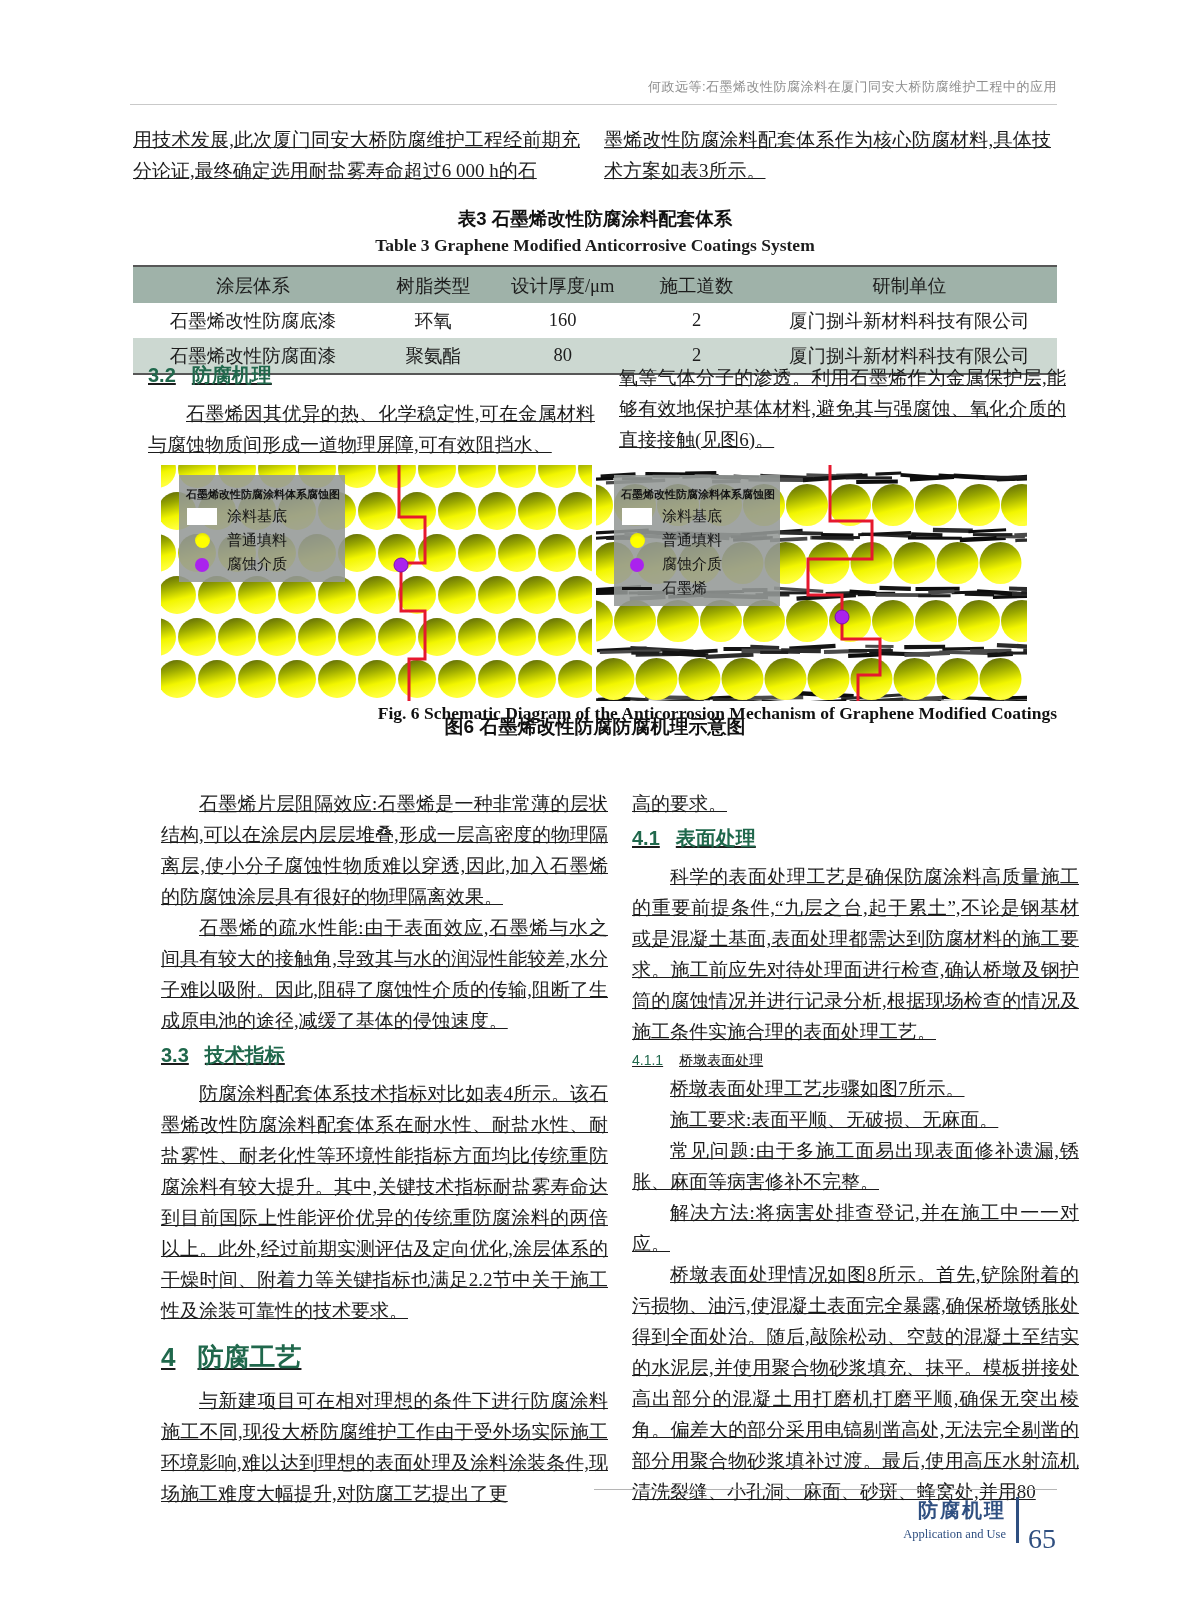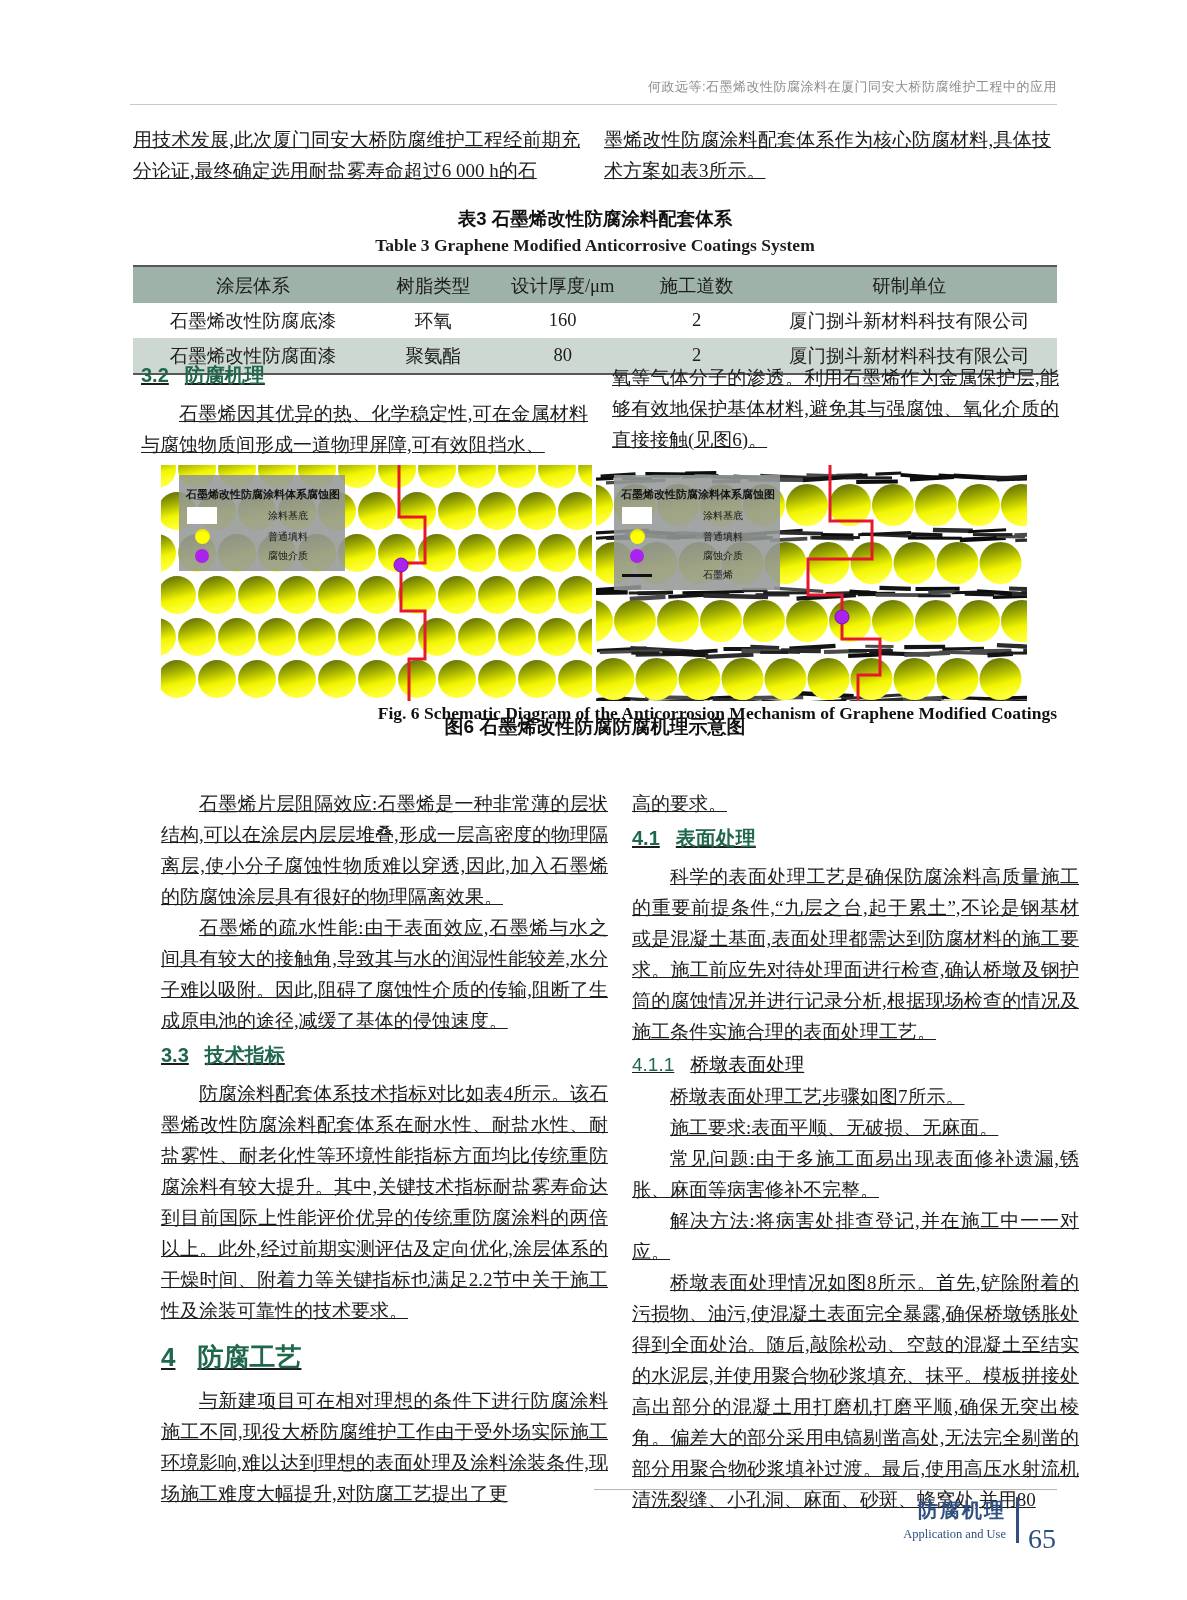--- a/index.html
+++ b/index.html
@@ -19,49 +19,49 @@
 
   .table-block{position:absolute;top:206px;left:133px;width:924px;text-align:center;}
   .tbl-title-cn{font-family:"Liberation Sans","DejaVu Sans",sans-serif;font-weight:bold;font-size:18.5px;color:#111;}
   .tbl-title-en{font-weight:bold;font-size:17.5px;margin-top:4px;}
   table{width:100%;border-collapse:collapse;margin-top:9px;font-size:18.5px;
         border-top:2px solid #575757;border-bottom:2px solid #575757;}
   th{background:#9fb2a9;font-weight:normal;height:34px;}
   td{height:33px;}
   tr.alt{background:#ccd8d1;}
 
-  .sec32-row{position:absolute;top:362px;left:141px;width:924px;}
+  .sec32-row{position:absolute;top:362px;left:148px;width:924px;}
   .h-green{margin:0 0 9px 0;font-family:"Liberation Sans","DejaVu Sans",sans-serif;
         font-weight:bold;font-size:20px;color:#20684c;}
   .h-green .hnum{margin-right:16px;}
 
   .figure{position:absolute;top:465px;left:161px;display:flex;gap:4px;}
   .panel{position:relative;width:431px;height:236px;background:#fff;overflow:hidden;}
   .legend{position:absolute;top:10px;left:18px;width:166px;background:rgba(148,153,150,0.88);
         padding:12px 7px 8px 7px;box-sizing:border-box;}
   .lg-title{font-size:11px;font-weight:bold;color:#151515;white-space:nowrap;}
-  .lg-item{display:flex;align-items:center;margin-top:5px;font-size:10px;color:#151515;gap:41px;}
+  .lg-item{display:flex;align-items:center;margin-top:5px;font-size:15px;color:#151515;}
   .sw{flex:0 0 32px;display:flex;align-items:center;justify-content:center;margin-right:9px;}
   .sw-base{width:30px;height:17px;background:#ffffff;}
   .sw-filler{width:15px;height:15px;border-radius:50%;
         background:radial-gradient(circle at 50% 68%, #ffff00 50%, #cfd000 100%);}
   .sw-medium{width:14px;height:14px;border-radius:50%;background:#aa22ee;}
   .sw-graphene{width:30px;height:3px;background:#111;}
 
   .fig-cap-cn{position:absolute;top:714px;left:133px;width:924px;text-align:center;
         font-family:"Liberation Sans","DejaVu Sans",sans-serif;font-weight:bold;font-size:19px;color:#111;}
   .fig-cap-en{position:absolute;top:703px;left:133px;width:924px;text-align:right;
         font-weight:bold;font-size:17.5px;color:#111;}
 
   .lower-row{position:absolute;top:788px;left:133px;width:924px;margin-left:28px;}
   .h1-green{margin:14px 0 10px 0;font-family:"Liberation Sans","DejaVu Sans",sans-serif;
         font-weight:bold;font-size:26px;color:#20684c;}
   .h1-green .hnum{margin-right:22px;}
   .h-sub{margin:5px 0 3px 0;font-family:"Liberation Sans","DejaVu Sans",sans-serif;
-        font-weight:normal;font-size:19px;color:#111;}
+        font-weight:normal;font-size:14px;color:#111;}
   .h-sub .hnum{color:#20684c;margin-right:16px;}
   .h-green.tight{margin-top:6px;}
 
   .footer-rule{position:absolute;top:1489px;left:594px;width:463px;height:1px;background:#b5b5b5;}
   .footer{position:absolute;top:1497px;right:131px;display:flex;align-items:flex-start;}
   .f-labels{text-align:right;margin-right:10px;}
   .f-cn{font-family:"Liberation Sans","DejaVu Sans",sans-serif;font-weight:bold;font-size:20px;
         color:#2f4f80;letter-spacing:2px;}
   .f-en{font-size:12.5px;color:#2f4f80;margin-top:3px;}
   .f-bar{width:3px;height:46px;background:#2f4f80;margin-right:9px;}

